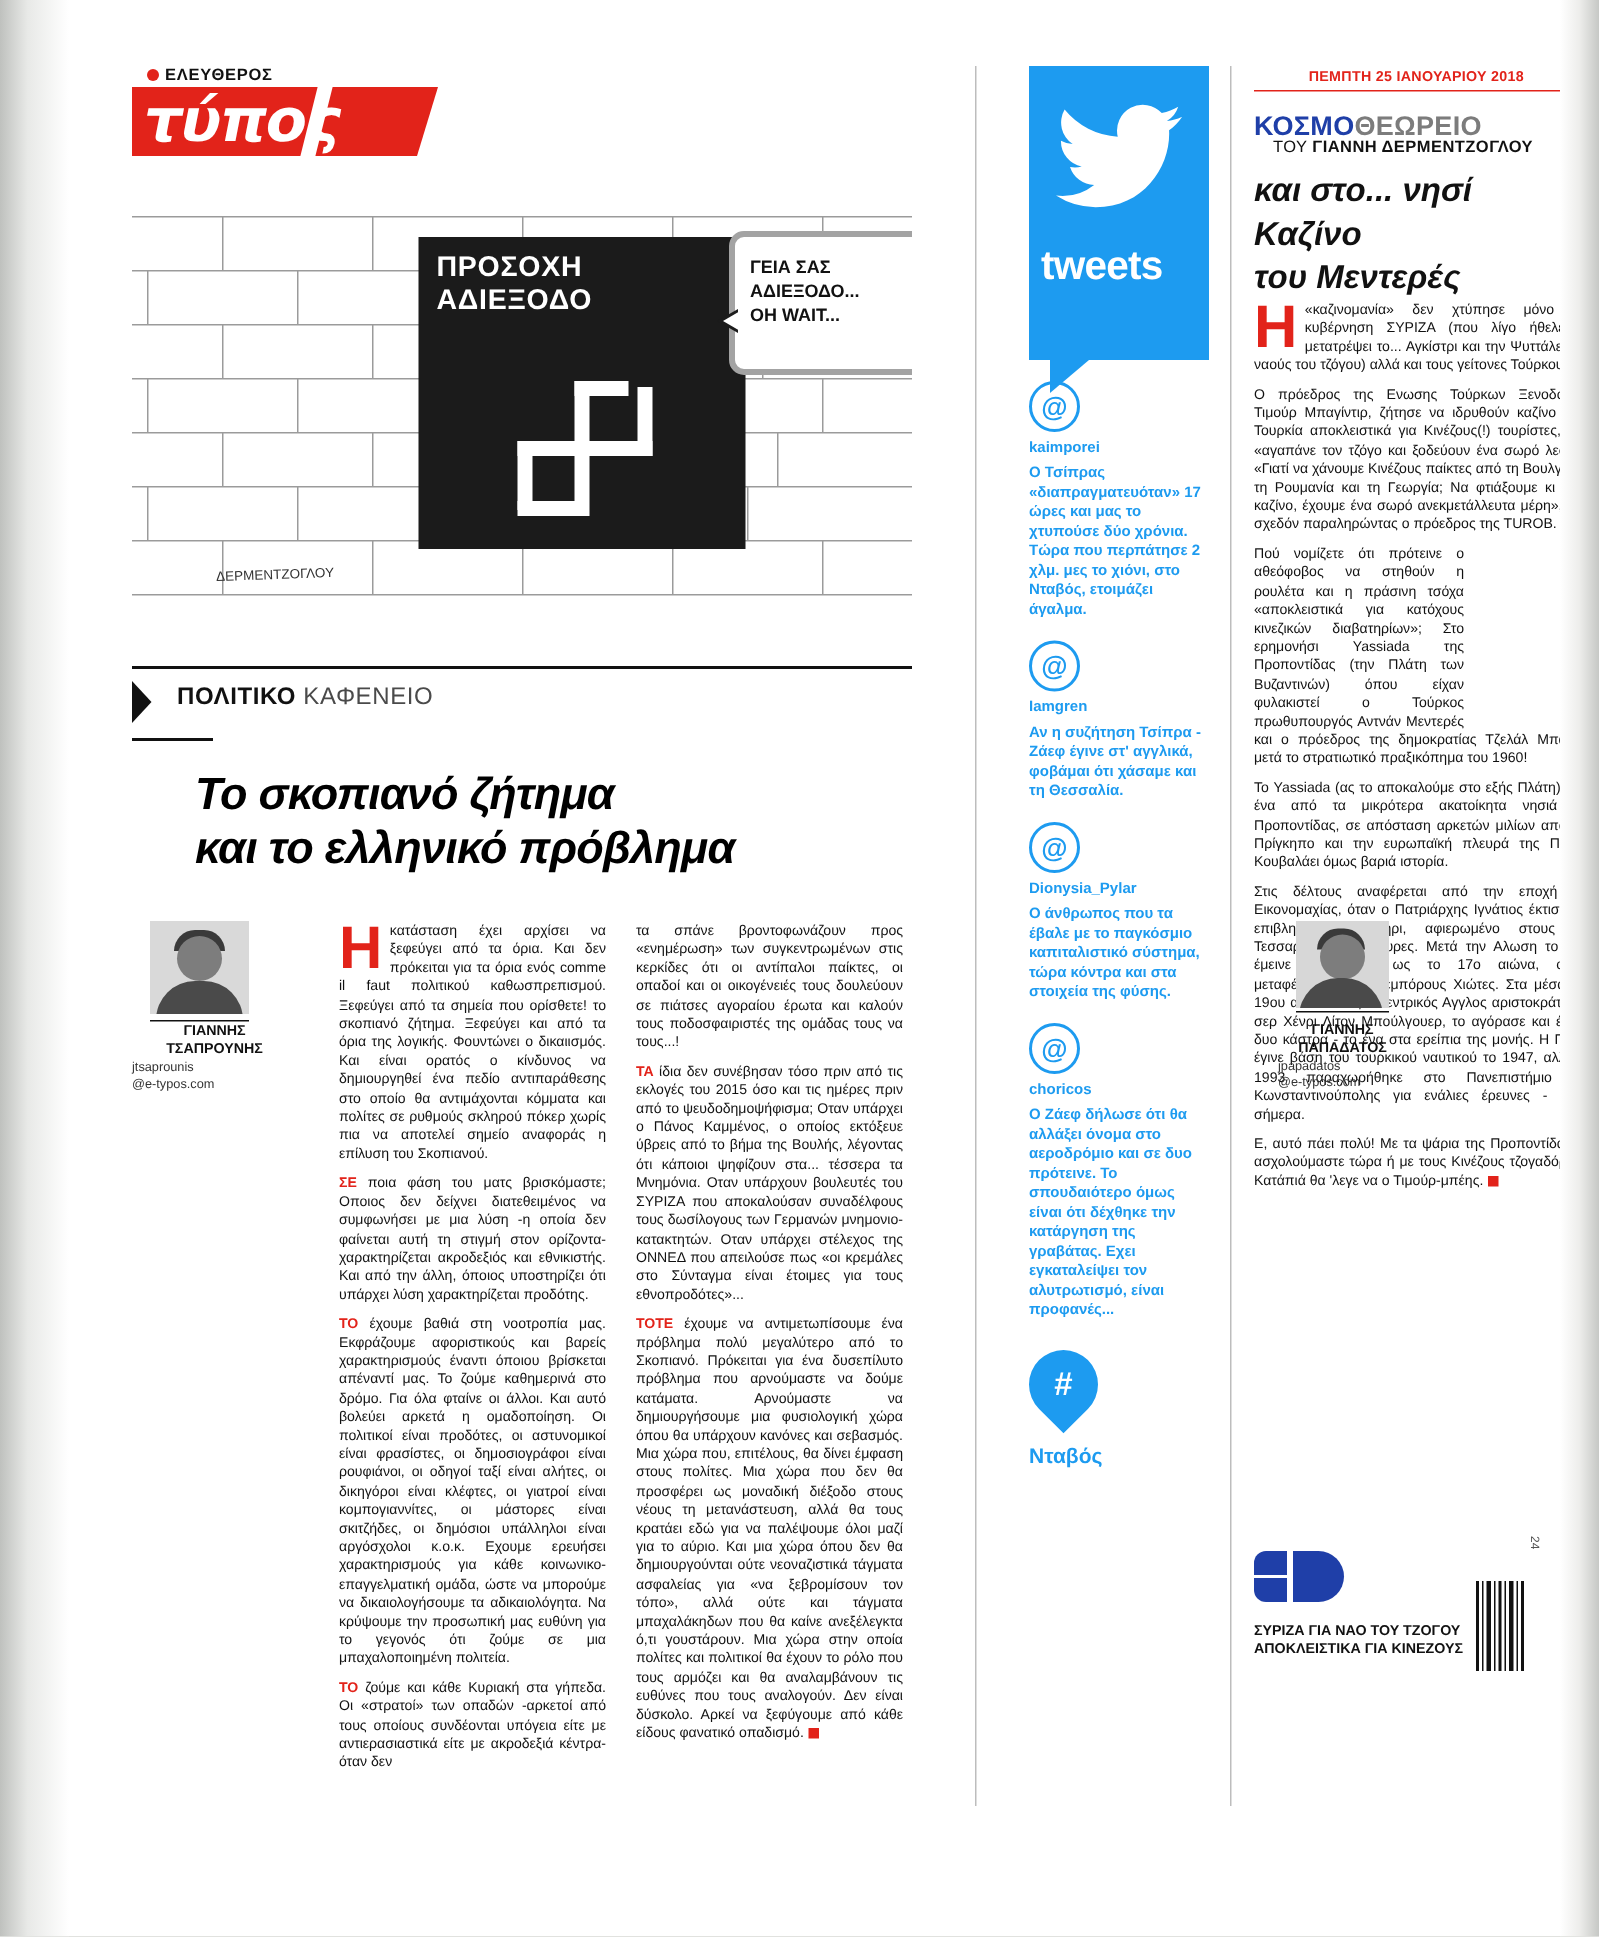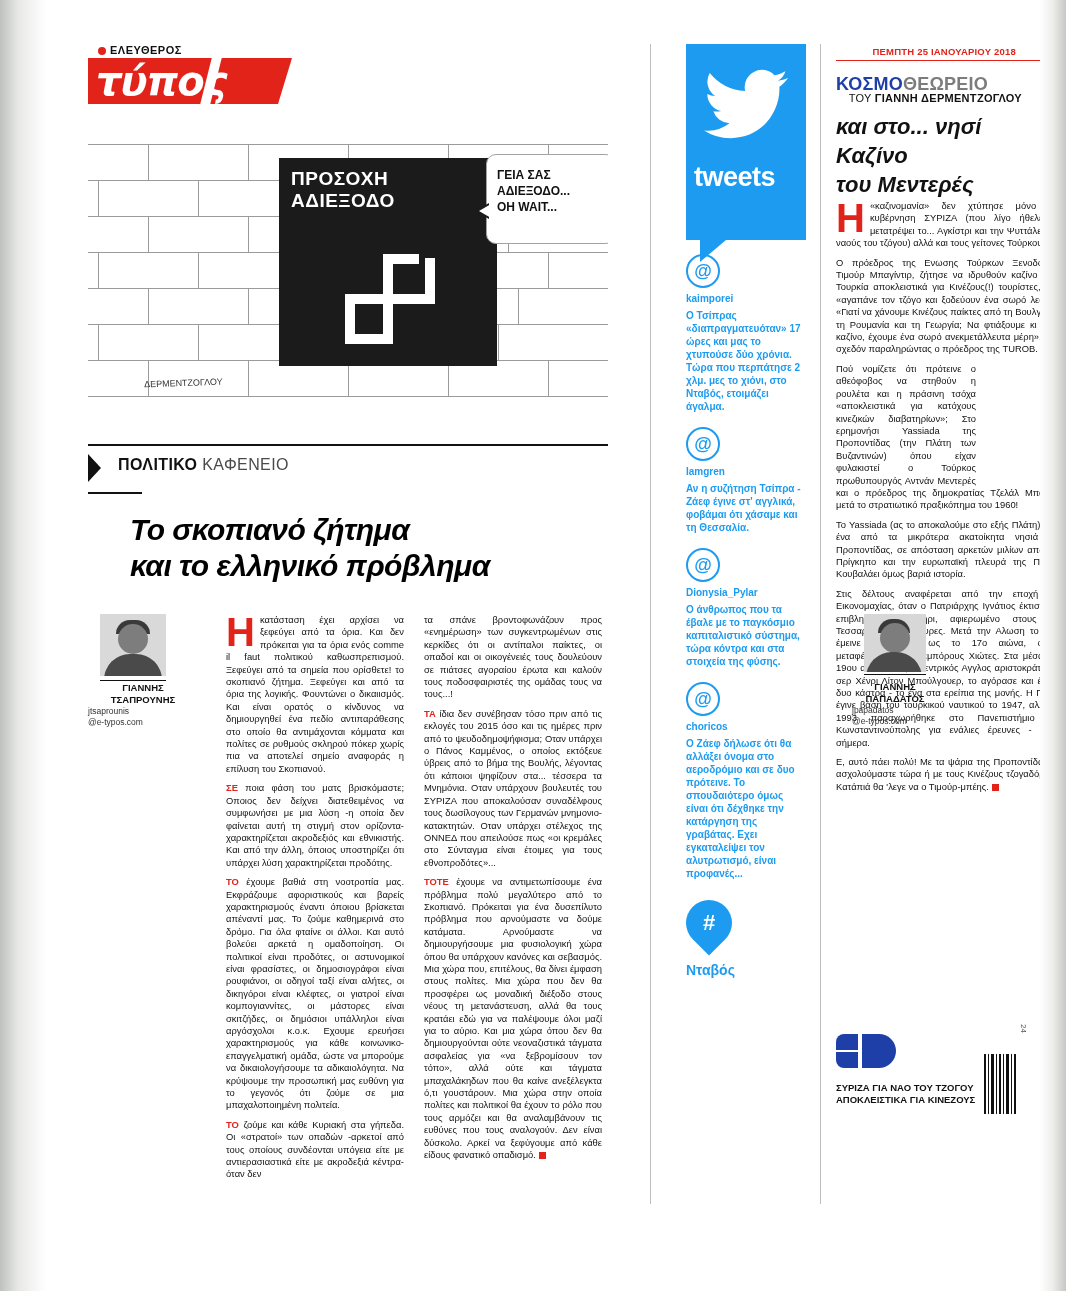--- a/index.html
+++ b/index.html
@@ -28,21 +28,21 @@
   .byline-top{position:absolute;right:18px;top:78px;font-size:11px;color:#111;letter-spacing:.3px;}
   .byline-top b{font-weight:bold;}
   .cartoon{position:absolute;left:42px;top:112px;width:520px;height:300px;overflow:hidden;}
   .bricks{position:absolute;left:0;top:18px;width:520px;height:282px;}
   .brick-row{position:absolute;left:0;width:520px;height:1px;background:#9b9b9b;}
   .brick-v{position:absolute;width:1px;background:#9b9b9b;}
   .sign{position:absolute;left:175px;top:32px;width:218px;height:208px;background:#1b1b1b;margin-left:16px;}
   .sign-txt{color:#fff;font-size:19px;font-weight:bold;letter-spacing:.5px;padding:10px 0 0 12px;line-height:22px;}
   .swastika{position:absolute;left:66px;top:96px;width:90px;height:90px;}
   .swastika div{position:absolute;background:#fff;}
-  .bubble{position:absolute;left:398px;top:28px;width:128px;height:88px;background:#fff;border:1px solid #a3a3a3;border-radius:10px;}
+  .bubble{position:absolute;left:398px;top:28px;width:128px;height:88px;background:#fff;border:4px solid #a3a3a3;border-radius:10px;}
   .bubble p{margin:0;padding:12px 10px;font-size:12px;line-height:16px;font-weight:bold;color:#111;}
   .bubble:after{content:"";position:absolute;left:-12px;top:48px;width:0;height:0;
     border-top:8px solid transparent;border-bottom:8px solid transparent;border-right:14px solid #1b1b1b;}
   .bubble:before{content:"";position:absolute;left:-8px;top:49px;width:0;height:0;z-index:2;
     border-top:7px solid transparent;border-bottom:7px solid transparent;border-right:12px solid #fff;}
   .sig{position:absolute;left:56px;top:252px;font-size:9px;color:#333;transform:rotate(-2deg);}
 
   
   .rule{position:absolute;background:#111;}
   .kaf-rule{left:42px;top:430px;width:520px;height:2px;}

